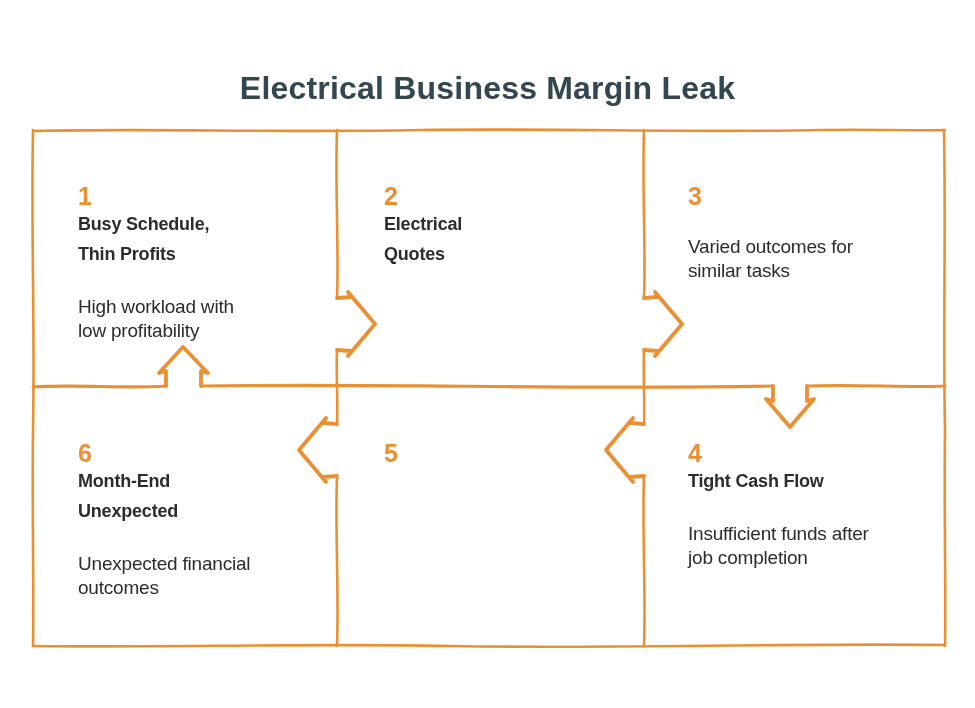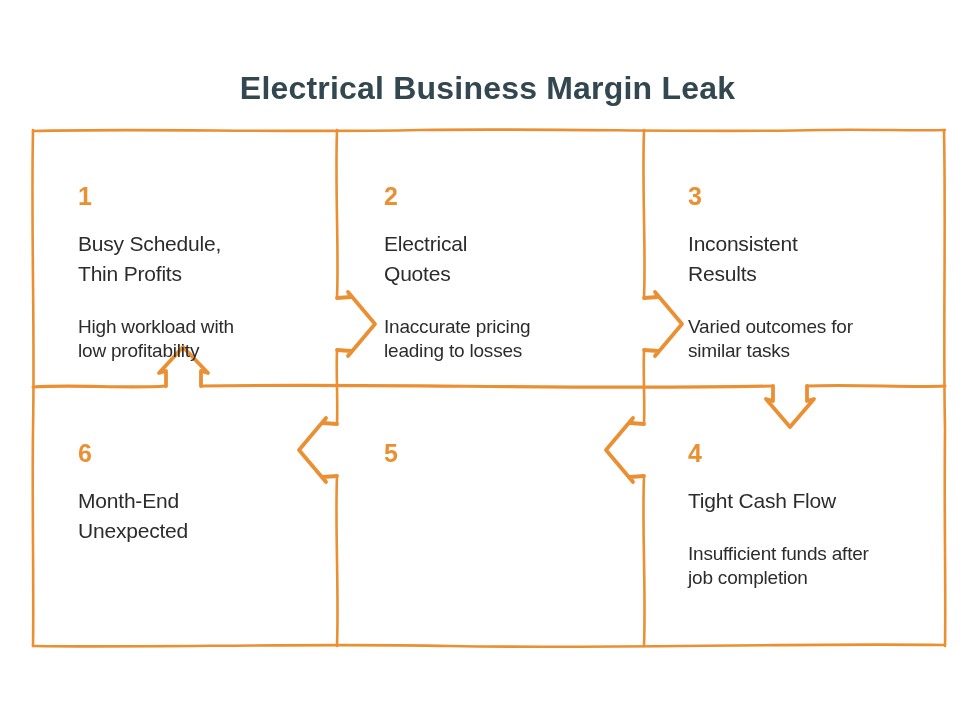--- a/index.html
+++ b/index.html
@@ -22,22 +22,21 @@
   svg.diagram{position:absolute;left:0;top:0;}
   .line{fill:none;stroke:var(--accent);stroke-width:2.6;stroke-linecap:round;}
   .line-mid{stroke-width:3.1;}
   .arrow{fill:#ffffff;stroke:var(--accent);stroke-width:3.8;stroke-linejoin:round;stroke-linecap:round;}
   .cell{position:absolute;}
   .cell .num{
     font-size:25px;font-weight:700;line-height:25px;
     color:var(--accent);
   }
   .cell .heading{
-    margin-top:20px;
-    font-size:21px;font-weight:400;line-height:30px;
+    font-size:18px;font-weight:700;line-height:30px;
     color:var(--body-text);
     white-space:pre-line;
     letter-spacing:-0.2px;
   }
   .cell .desc{
     margin-top:26px;
     font-size:19px;font-weight:400;line-height:24px;
     color:var(--body-text);
     white-space:pre-line;
     letter-spacing:-0.2px;
@@ -82,36 +81,34 @@
     <div class="heading">Busy Schedule,
 Thin Profits</div>
     <div class="desc">High workload with
 low profitability</div>
   </div>
 
   <div class="cell c2">
     <div class="num">2</div>
     <div class="heading">Electrical
 Quotes</div>
-    <div class="desc">Inaccurate pricing
-leading to losses</div>
   </div>
 
   <div class="cell c3">
     <div class="num">3</div>
-    <div class="heading">Inconsistent
-Results</div>
     <div class="desc">Varied outcomes for
 similar tasks</div>
   </div>
 
   <div class="cell c6">
     <div class="num">6</div>
     <div class="heading">Month-End
 Unexpected</div>
+    <div class="desc">Unexpected financial
+outcomes</div>
   </div>
 
   <div class="cell c5">
     <div class="num">5</div>
   </div>
 
   <div class="cell c4">
     <div class="num">4</div>
     <div class="heading">Tight Cash Flow</div>
     <div class="desc">Insufficient funds after

